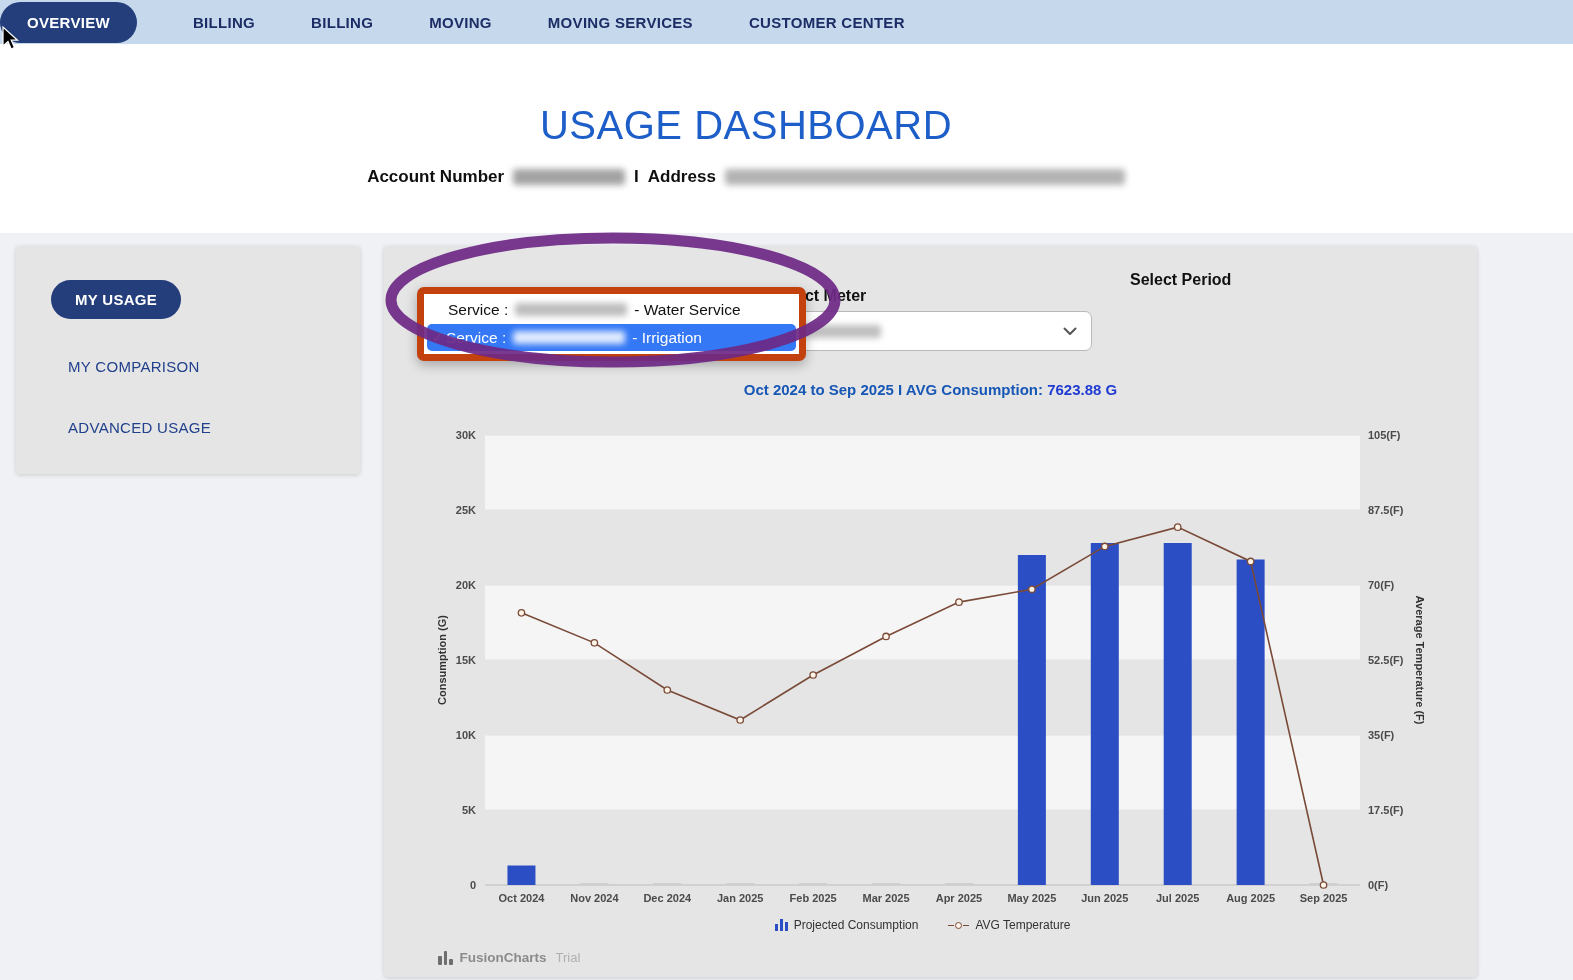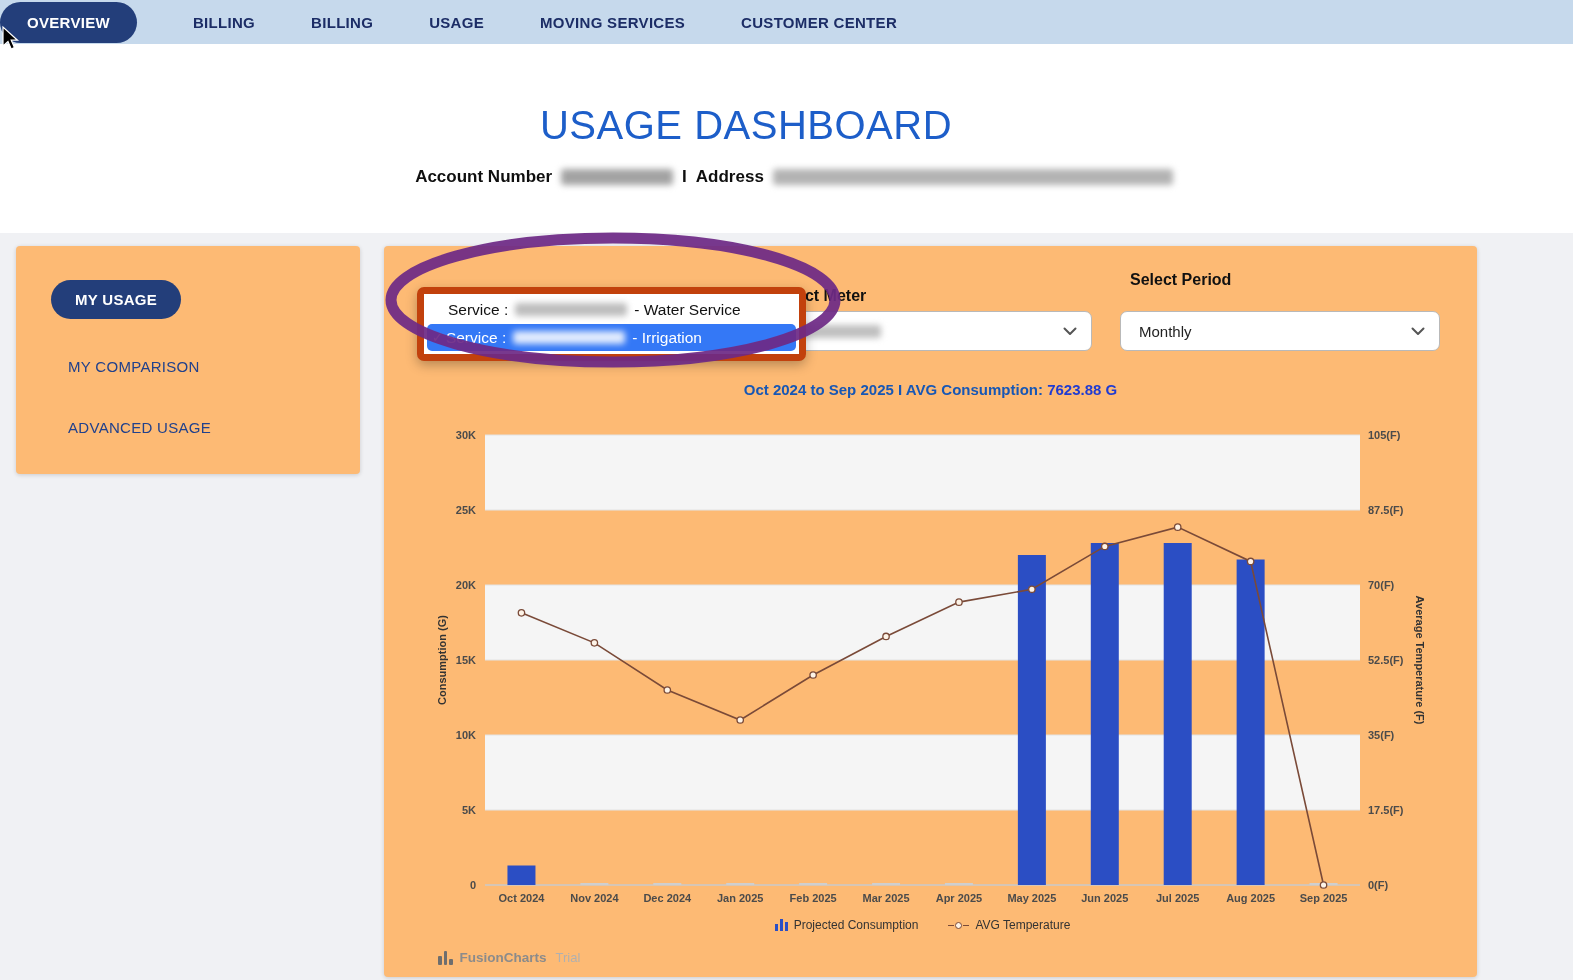--- a/index.html
+++ b/index.html
@@ -11,32 +11,32 @@
   
   .topnav { position:absolute; left:0; top:0; width:1573px; height:44px; background:#c6d9ec;
             display:flex; align-items:center; gap:56px; z-index:5; }
   .nav-item { font-size:15px; font-weight:600; color:#1c2d66; letter-spacing:.3px; white-space:nowrap; cursor:pointer; }
   .nav-item.active { background:#233e7a; color:#ffffff; border-radius:21px; padding:12px 27px; }
 
   
   .page-title { position:absolute; top:103px; left:0; width:1492px; text-align:center;
                 font-size:40px; font-weight:500; color:#1d5ec9; letter-spacing:.5px; }
   .account-line { position:absolute; top:167px; left:0; width:1492px; display:flex; justify-content:center;
-                  align-items:center; gap:9px; font-size:17px; font-weight:700; color:#0f0f0f;margin-left:48px; }
+                  align-items:center; gap:9px; font-size:17px; font-weight:700; color:#0f0f0f; }
 
   
   .blob { display:inline-block; border-radius:3px; filter:blur(3px); }
   .blob-acct   { width:112px; height:16px; background:#a3a3a3; }
   .blob-addr   { width:400px; height:16px; background:#b3b3b3; }
   .blob-row    { width:112px; height:13px; background:#bdbdbd; margin:0 7px; }
   .blob-row-w  { width:112px; height:13px; background:rgba(255,255,255,.85); margin:0 7px; }
   .blob-meter  { width:92px;  height:13px; background:#bfbfbf; }
 
   
-  .card { position:absolute; background:#fdba74; border-radius:4px; box-shadow:0 1px 4px rgba(0,0,0,.16); }
+  .card { position:absolute; background:#e5e5e5; border-radius:4px; box-shadow:0 1px 4px rgba(0,0,0,.16); }
   .sidebar { left:16px; top:246px; width:344px; height:228px; z-index:2; }
   .main-card { left:384px; top:246px; width:1093px; height:731px; z-index:2; }
 
   .side-pill { position:absolute; left:35px; top:34px; background:#233e7a; color:#fff; border-radius:20px;
                padding:11px 24px; font-size:15px; font-weight:600; letter-spacing:.3px; cursor:pointer; }
   .side-link { position:absolute; left:52px; font-size:15px; font-weight:400; color:#21418c; letter-spacing:.3px; cursor:pointer; }
   .side-link.l1 { top:112px; } .side-link.l2 { top:173px; }
 
   
   .svc-popup { position:absolute; left:417px; top:287px; width:389px; z-index:30;
@@ -90,21 +90,21 @@
 </head>
 <body>
 
 <div class="page">
   <div class="bg-lower"></div>
 
   <div class="topnav">
     <div class="nav-item active">OVERVIEW</div>
     <div class="nav-item">BILLING</div>
     <div class="nav-item">BILLING</div>
-    <div class="nav-item">USAGE</div>
+    <div class="nav-item">MOVING</div>
     <div class="nav-item">MOVING SERVICES</div>
     <div class="nav-item">CUSTOMER CENTER</div>
   </div>
 
   <svg class="cursor" width="24" height="26" viewBox="0 0 24 26">
     <path d="M5 2 L5 21 L10 16.4 L13.2 24 L16.4 22.6 L13.2 15.2 L19.5 15.2 Z" fill="#000" stroke="#fff" stroke-width="1.2"></path>
   </svg>
 
   <div class="page-title">USAGE DASHBOARD</div>
   <div class="account-line">
@@ -125,26 +125,20 @@
 
   <div class="ctl-label" style="left:772px; top:287px;">Select Meter</div>
   <div class="select-box" style="left:770px; top:311px; width:322px;">
     <span class="blob blob-meter"></span>
     <svg class="chev" width="14" height="9" viewBox="0 0 14 9">
       <polyline points="1.5,1.5 7,7 12.5,1.5" fill="none" stroke="#555" stroke-width="2" stroke-linecap="round" stroke-linejoin="round"></polyline>
     </svg>
   </div>
 
   <div class="ctl-label" style="left:1130px; top:271px;">Select Period</div>
-  <div class="select-box" style="left:1120px; top:311px; width:320px;">
-    <span>Monthly</span>
-    <svg class="chev" width="14" height="9" viewBox="0 0 14 9">
-      <polyline points="1.5,1.5 7,7 12.5,1.5" fill="none" stroke="#555" stroke-width="2" stroke-linecap="round" stroke-linejoin="round"></polyline>
-    </svg>
-  </div>
 
   <div class="svc-popup">
     <div class="svc-row1">
       <span>Service :</span>
       <span class="blob blob-row"></span>
       <span>- Water Service</span>
     </div>
     <div class="svc-row2">
       <span class="svc-check">✓</span>
       <span>Service :</span>

